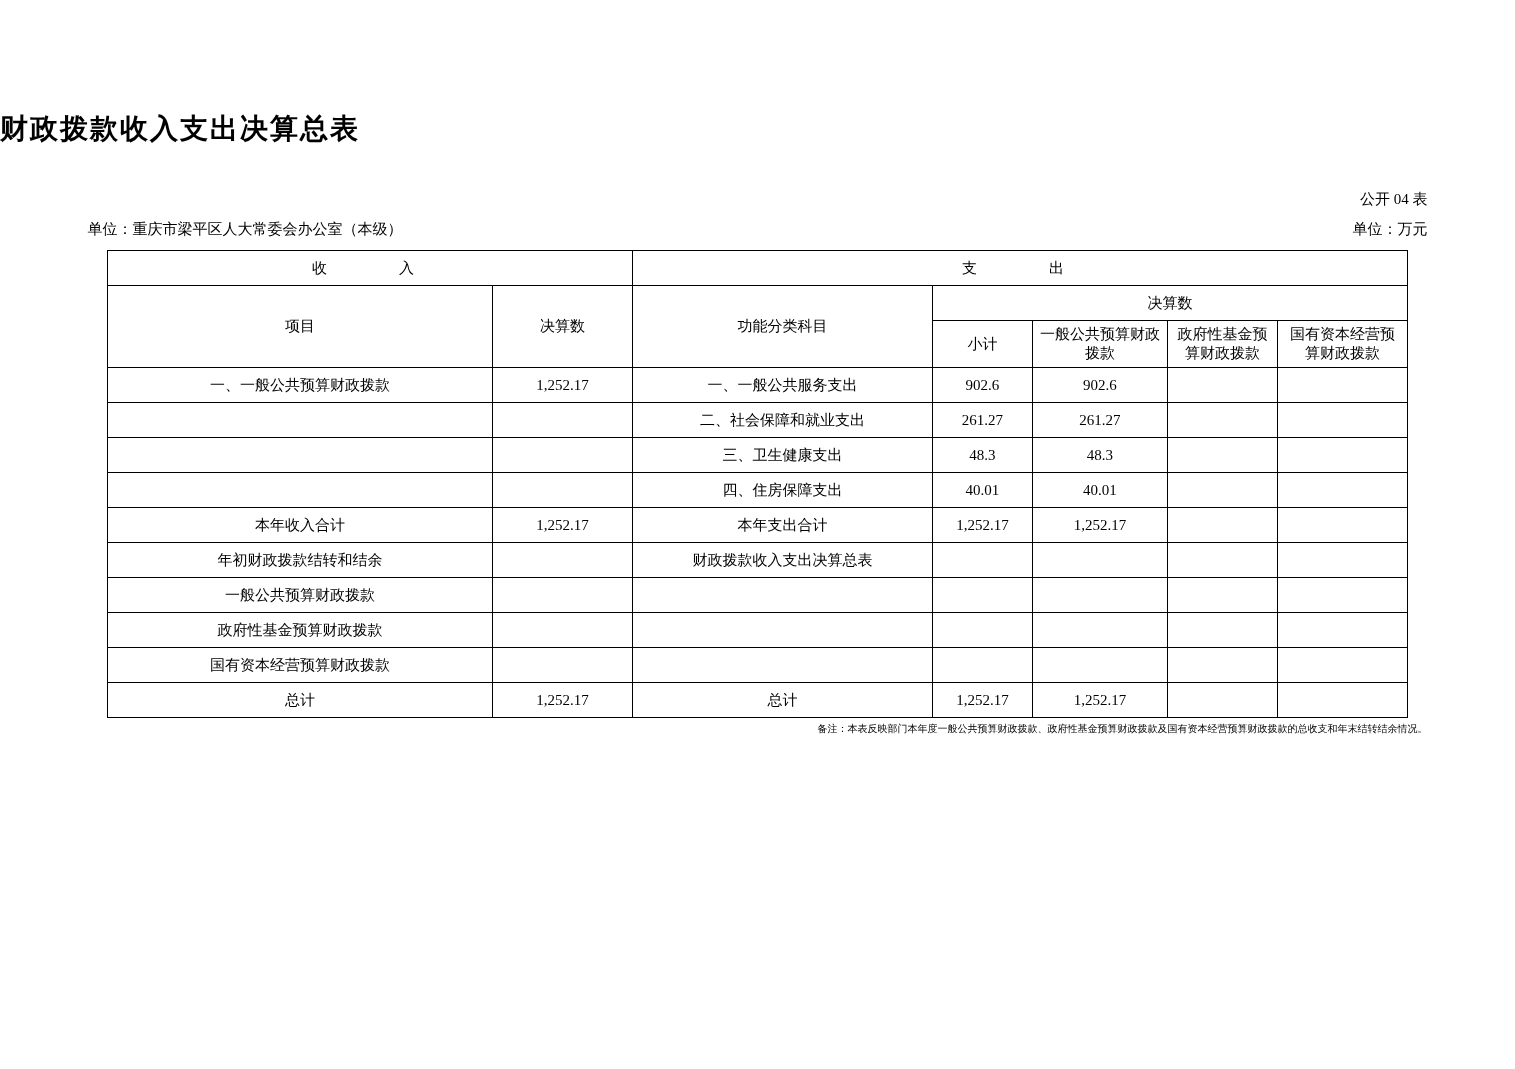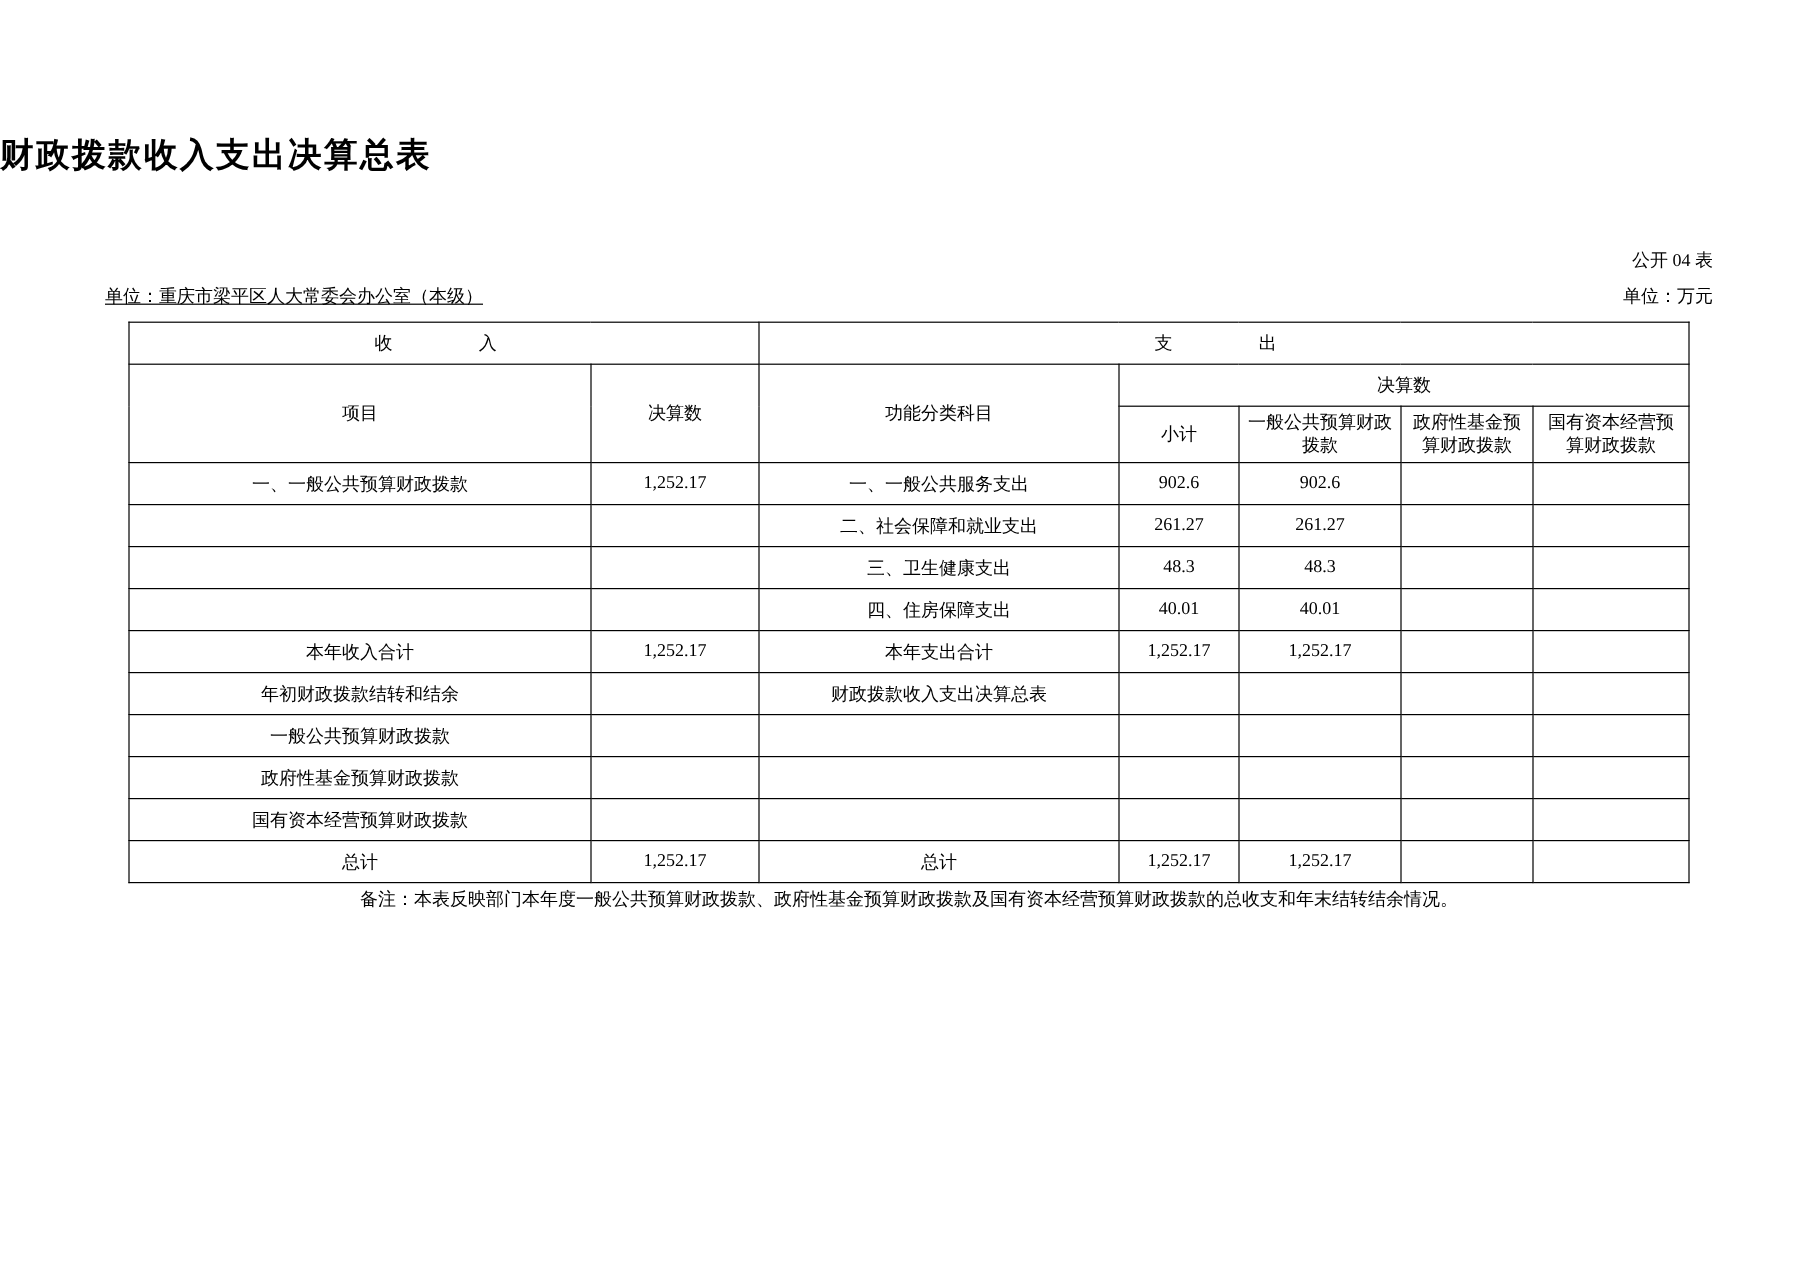--- a/index.html
+++ b/index.html
@@ -39,24 +39,23 @@
     position: absolute;
     right: 0;
     top: 0;
     font-size: 15px;
   }
   .meta-left {
     position: absolute;
     left: 0;
     top: 0;
     font-size: 15px;
-    text-decoration: underline;
   }
   .meta-block {
-    margin-top: 60px;
+    margin-top: 42px;
   }
   .meta-block2 {
     margin-top: 8px;
   }
   table.main {
     border-collapse: collapse;
     width: 1208px;
     margin: 8px auto 0 auto;
     table-layout: fixed;
   }
@@ -73,22 +72,22 @@
   .lft { text-align: center; }
   .rgt { text-align: center; }
   .bold { font-weight: bold; }
   .spaced { letter-spacing: 14px; }
   .hdr-tall { height: 40px; }
   .hdr-col { height: 78px; }
   .indent1 { padding-left: 22px; }
   .note {
     width: 1340px;
     margin: 4px auto 0 auto;
-    font-size: 15px;
-    text-align: center;
+    font-size: 10px;
+    text-align: right;
   }
 </style>
 </head>
 <body>
 
 <div class="page">
 
   <div class="doc-title">财政拨款收入支出决算总表</div>
 
   <div class="meta-row meta-block">

